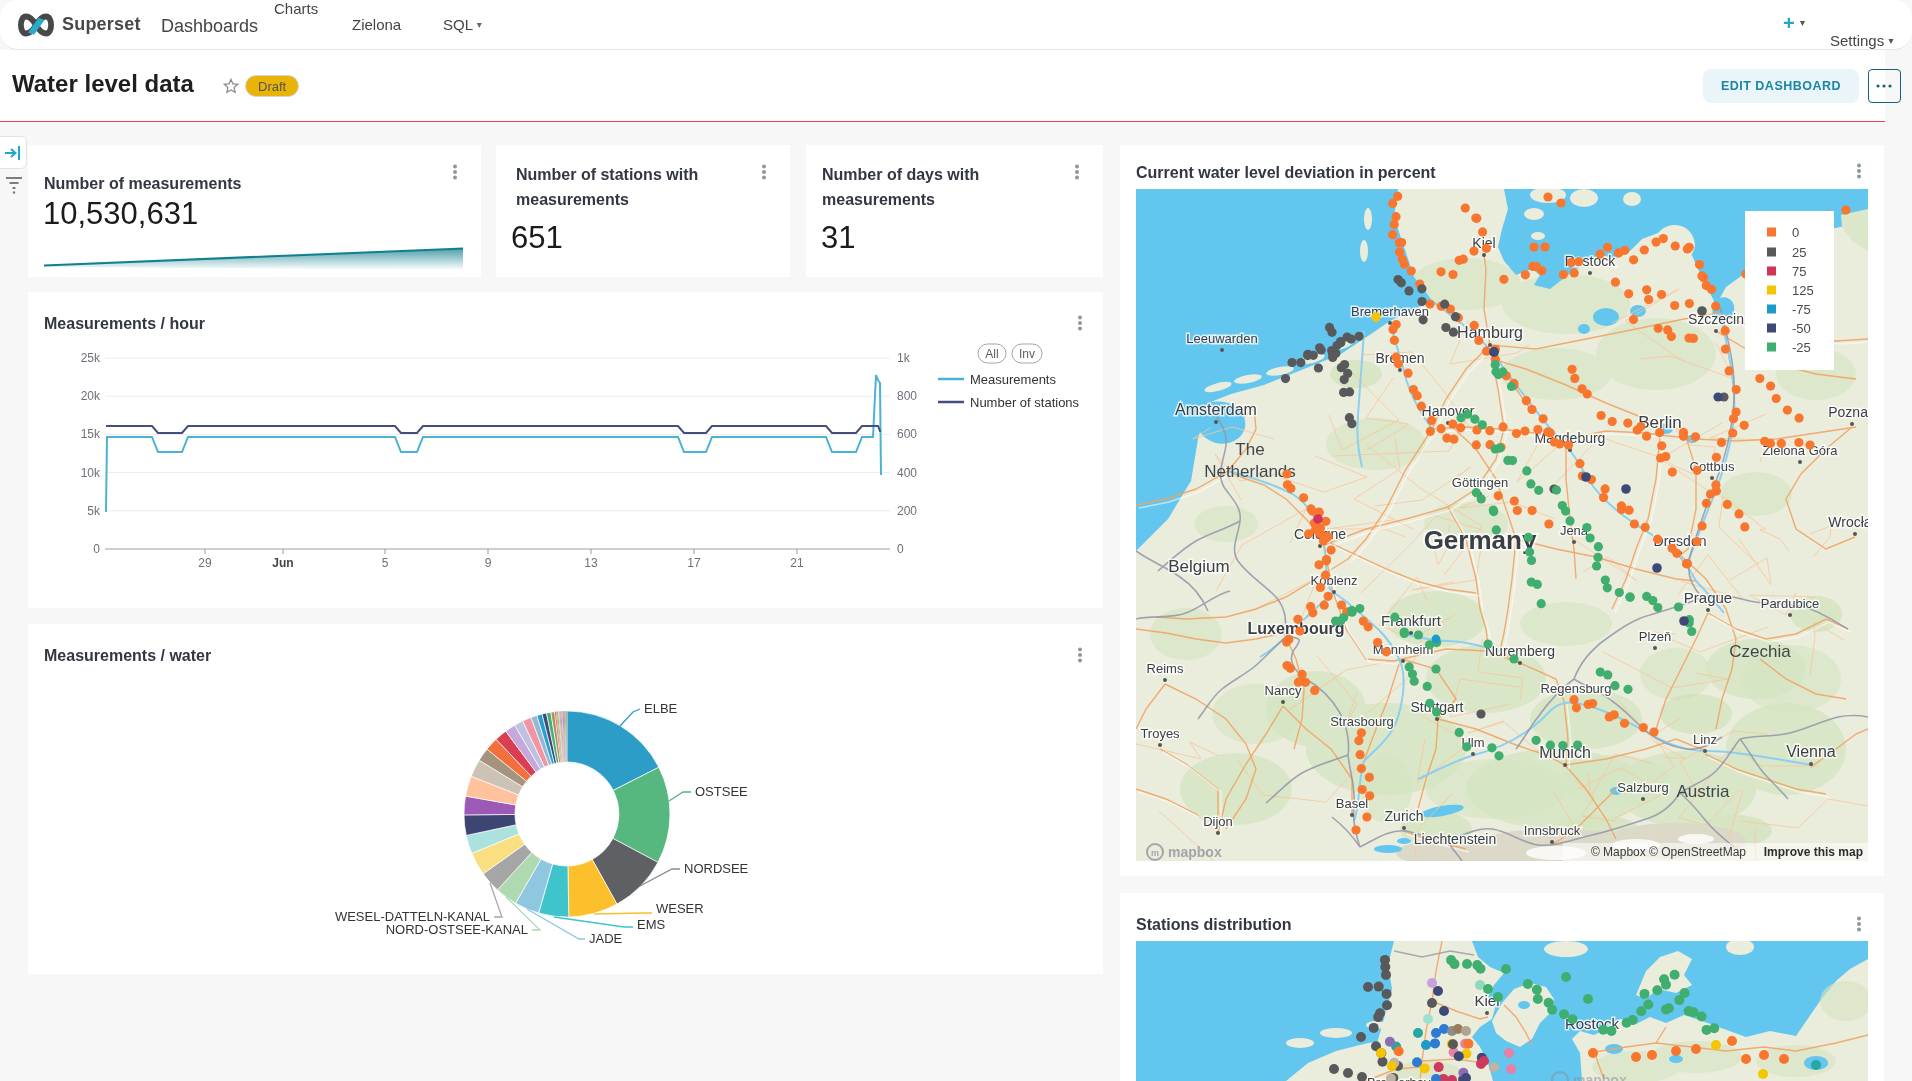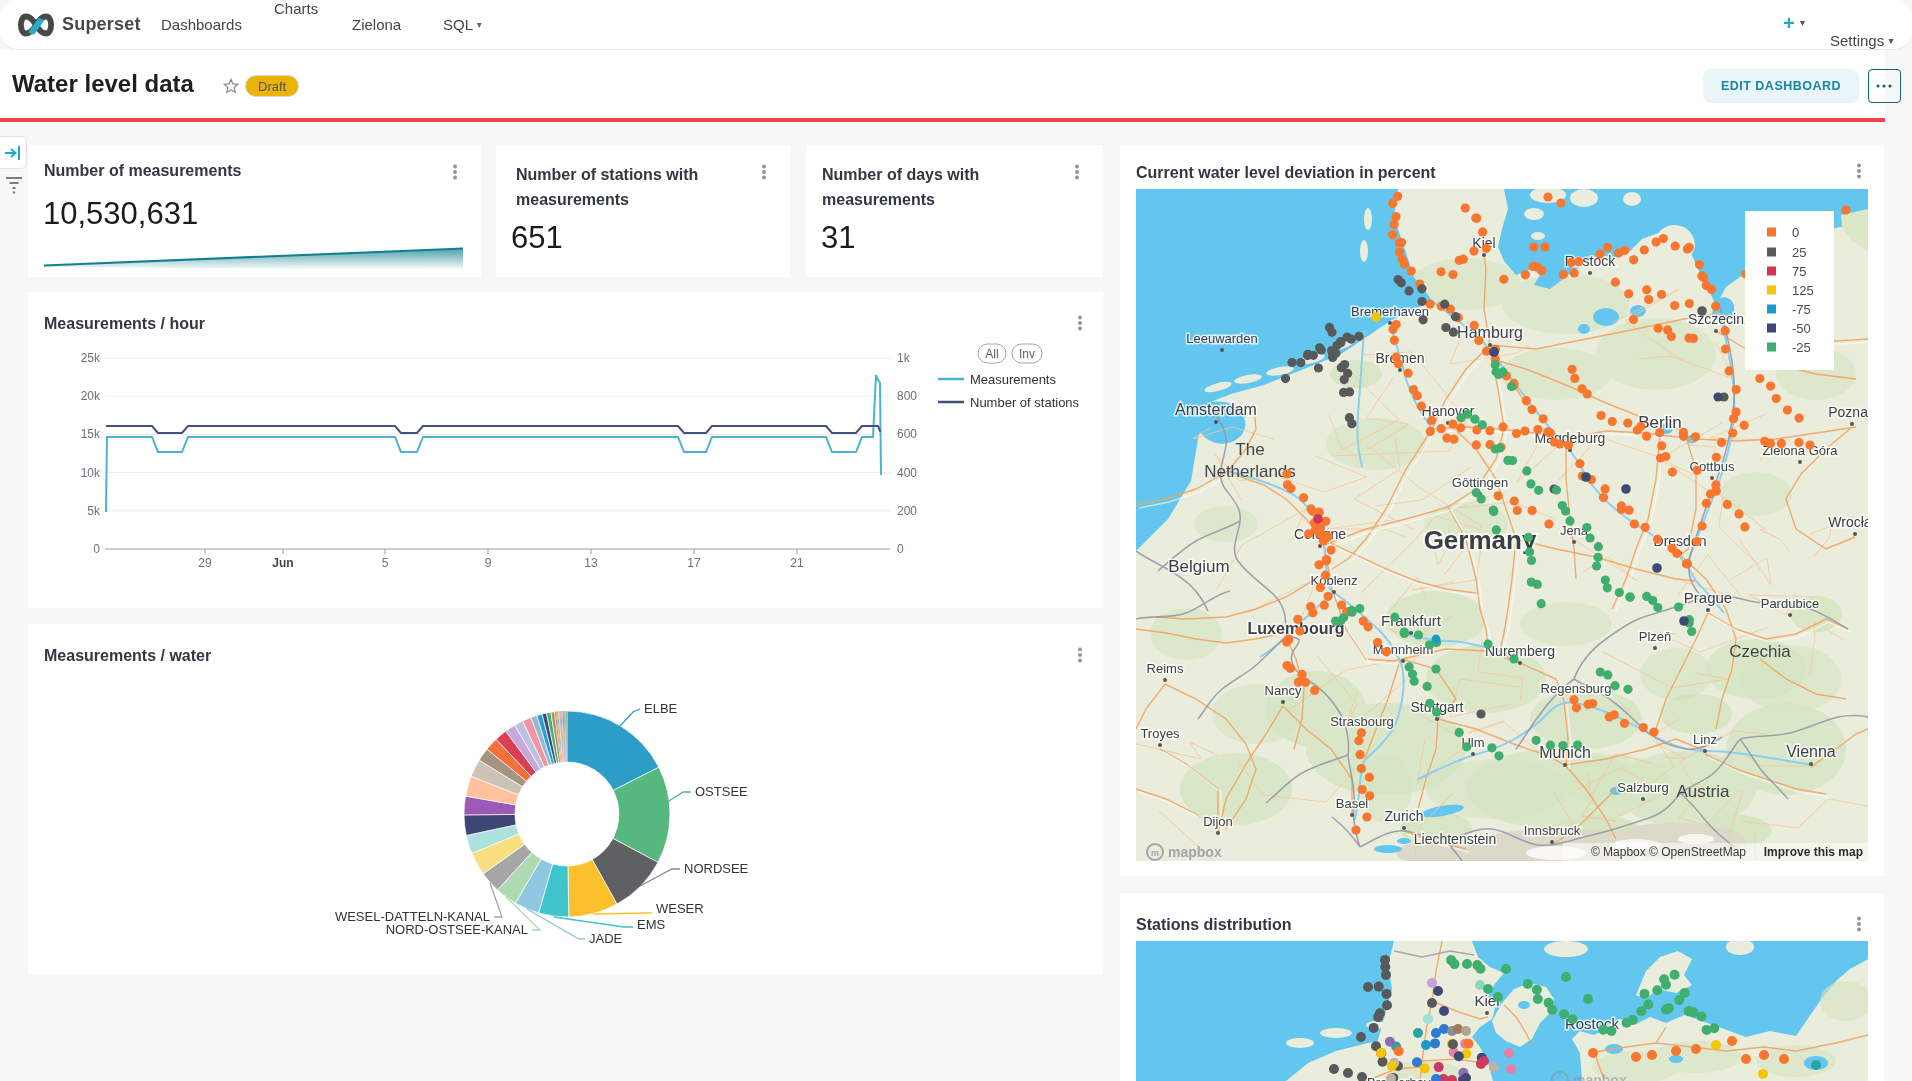--- a/index.html
+++ b/index.html
@@ -8,30 +8,30 @@
   svg text { font-family:"Liberation Sans",sans-serif; }
 </style></head>
 <body>
 
 <div style="position:absolute;left:0;top:0;width:1912px;height:50px;background:#fff;border-bottom:1px solid #E6E6E6;z-index:5;border-radius:18px;">
   <svg width="40" height="28" style="position:absolute;left:16px;top:11px" viewBox="0 0 40 28">
     <path d="M20,14 C16.5,8 13.5,5.5 10,5.5 C3.2,5.5 3.2,22.5 10,22.5 C13.5,22.5 16.5,20 20,14 C23.5,8 26.5,5.5 30,5.5 C36.8,5.5 36.8,22.5 30,22.5 C26.5,22.5 23.5,20 20,14 Z" fill="none" stroke="#484848" stroke-width="5.8"></path>
     <path d="M12,21.5 L22.6,6.8 L28.6,9 L18,23.7 Z" fill="#27AACC"></path>
   </svg>
   <div style="position:absolute;left:62px;top:14px;font-size:18px;font-weight:bold;color:#484848;letter-spacing:0.2px;">Superset</div>
-  <div style="position:absolute;left:161px;top:16px;font-size:15px;color:#454545;">Dashboards</div>
+  <div style="position:absolute;left:161px;top:16px;font-size:18px;color:#454545;">Dashboards</div>
   <div style="position:absolute;left:274px;top:0;font-size:15px;color:#454545;">Charts</div>
   <div style="position:absolute;left:352px;top:16px;font-size:15px;color:#454545;">Zielona</div>
   <div style="position:absolute;left:443px;top:16px;font-size:15px;color:#454545;">SQL <span style="font-size:10px;color:#666;position:relative;top:-2px;">▾</span></div>
   <div style="position:absolute;left:1783px;top:12px;font-size:20px;color:#20A7C9;font-weight:bold;">+</div>
   <div style="position:absolute;left:1800px;top:17px;font-size:10px;color:#555;">▾</div>
   <div style="position:absolute;left:1830px;top:16px;font-size:15px;color:#454545;margin-top:16px;">Settings <span style="font-size:10px;color:#555;position:relative;top:-2px;">▾</span></div>
 </div>
 
-<div style="position:absolute;left:0;top:50px;width:1885px;height:72px;background:#fff;border-bottom:4px solid #ef4444;z-index:4;">
+<div style="position:absolute;left:0;top:50px;width:1885px;height:72px;background:#fff;border-bottom:1px solid #ef4444;z-index:4;">
   <div style="position:absolute;left:12px;top:20px;font-size:24px;font-weight:bold;color:#1f1f1f;">Water level data</div>
   <svg width="18" height="18" style="position:absolute;left:222px;top:27px" viewBox="0 0 24 24">
       <path d="M12 3.2 L14.6 9.1 21 9.8 16.2 14.1 17.5 20.4 12 17.2 6.5 20.4 7.8 14.1 3 9.8 9.4 9.1 Z" fill="none" stroke="#8a8a8a" stroke-width="1.7"></path>
     </svg>
   <div style="position:absolute;left:245px;top:25px;height:22px;padding:0 12px;border:1px solid #D5D5D5;border-radius:11px;background:#eab308;font-size:13px;color:#555;line-height:21px;">Draft</div>
   <div style="position:absolute;left:1703px;top:19px;width:156px;height:34px;background:#E9F5F9;border-radius:8px;text-align:center;line-height:34px;font-size:12.5px;font-weight:bold;color:#1A86A3;letter-spacing:0.5px;">EDIT DASHBOARD</div>
   <div style="position:absolute;left:1868px;top:19px;width:33px;height:34px;border:1.5px solid #156378;border-radius:4px;">
     <svg width="30" height="31">
         <circle cx="9" cy="16" r="1.6" fill="#156378"></circle>
         <circle cx="15" cy="16" r="1.6" fill="#156378"></circle>
@@ -49,21 +49,21 @@
   </g>
   <g stroke="#7D7D7D" stroke-width="2" fill="none">
     <line x1="6" y1="38" x2="22" y2="38"></line>
     <line x1="9.5" y1="43" x2="18.5" y2="43"></line>
     <line x1="12.5" y1="48" x2="15.5" y2="48"></line>
   </g>
   <circle cx="14" cy="52.5" r="1.2" fill="#7D7D7D"></circle>
 </svg>
 
 <div class="card" style="left:28px;top:145px;width:453px;height:132px;">
-  <div class="ctitle" style="position:absolute;left:16px;top:17px;text-align:center;">Number of measurements</div>
+  <div class="ctitle" style="position:absolute;left:16px;top:30px;text-align:center;">Number of measurements</div>
   <svg width="453" height="132" style="position:absolute;left:0;top:0;">
       <g fill="#8C979E">
         <circle cx="427" cy="21.5" r="2"></circle>
         <circle cx="427" cy="27" r="2"></circle>
         <circle cx="427" cy="32.5" r="2"></circle>
       </g>
     </svg>
   <div style="position:absolute;left:15px;top:51px;font-size:31px;color:#1b1b1b;">10,530,631</div>
   <svg width="453" height="132" style="position:absolute;left:0;top:0;">
     <defs>

